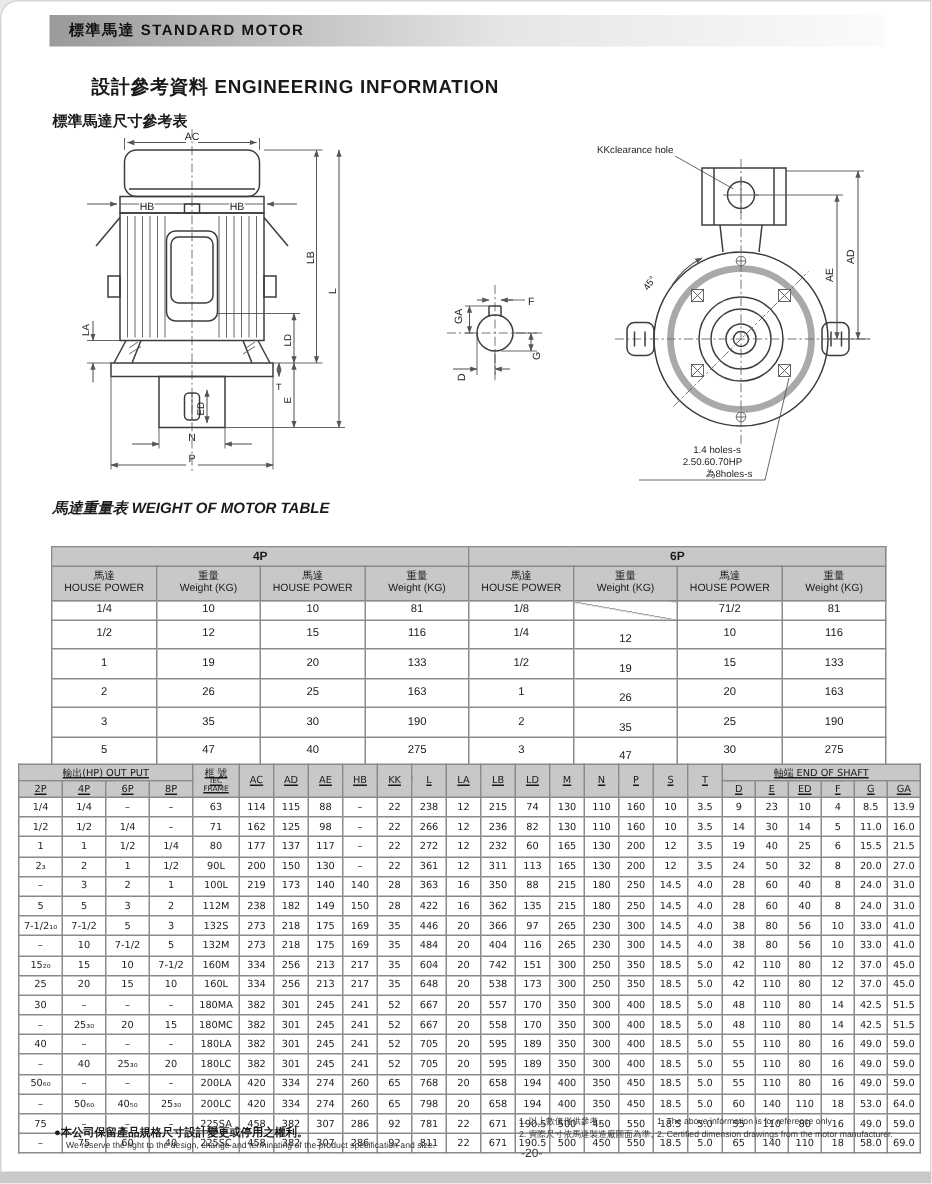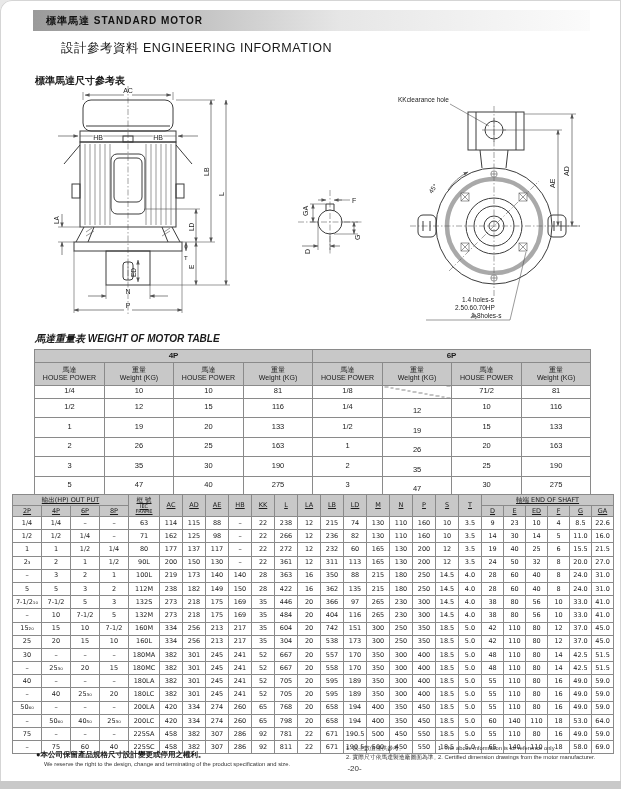--- a/index.html
+++ b/index.html
@@ -4,39 +4,39 @@
 <style>
   html,body{margin:0;padding:0;background:#e9e9e9;}
   .page{position:relative;width:621px;height:789px;background:#fff;overflow:hidden;
         font-family:"Liberation Sans",sans-serif;color:#1a1a1a;
         border-top-left-radius:12px;box-shadow:inset 0 0 0 1px #d5d5d5;}
   .bottombar{position:absolute;left:0;bottom:0;width:621px;height:8px;background:#c9c9c9;}
   .titlebar{position:absolute;left:33px;top:10px;width:557px;height:21px;
             background:linear-gradient(to right,#9a9a9a,#e6e6e6 55%,#fbfbfb);
             font-size:10px;font-weight:bold;line-height:21px;padding-left:13px;box-sizing:border-box;
             letter-spacing:1px;color:#111;}
-  .sectionhead{position:absolute;left:35px;top:40px;font-size:12.5px;font-weight:normal;letter-spacing:.5px;padding-left:26px;}
+  .sectionhead{position:absolute;left:35px;top:50px;font-size:12.5px;font-weight:bold;letter-spacing:.5px;padding-left:26px;}
   .sublabel{position:absolute;left:35px;top:74px;font-size:10px;font-weight:bold;}
   .drawsvg{position:absolute;left:28px;top:84px;}
   svg text{fill:#222;}
   .oln{stroke:#3c3c3c;stroke-width:1;fill:none;}
   .thin{stroke:#555;stroke-width:.6;fill:none;}
   .dim{stroke:#555;stroke-width:.7;fill:none;}
   .cl{stroke:#666;stroke-width:.6;fill:none;stroke-dasharray:6 2 1.5 2;}
   .gray{stroke:#a9a9a9;}
   .wt-title{position:absolute;left:35px;top:332px;font-size:10px;font-weight:bold;font-style:italic;}
   table{border-collapse:collapse;table-layout:fixed;}
   
   .wtable{position:absolute;left:34px;top:349px;width:556px;font-size:7.5px;}
   .wtable th,.wtable td{border:1px solid #8a8a8a;text-align:center;padding:0;line-height:1.15;}
   .wtable .grp{background:#c8c8c8;height:12px;font-size:8px;font-weight:bold;}
   .wtable .sub{background:#c8c8c8;height:22px;font-weight:normal;font-size:7px;}
   .wtable td{height:11.5px;}
   .wtable .gdiv{border-left:1.5px solid #555;}
-  .wtable,.btable{border:1.5px solid #555;}
+  .wtable,.btable{border:1.5px solid #555;margin-top:15px;}
   td.diag{background:linear-gradient(to top right,transparent 48.6%,#888 48.6%,#888 51.4%,transparent 51.4%);}
   td.shift{padding-top:7px;line-height:.8;}
   
   .btable{position:absolute;left:12px;top:494px;width:601px;font-size:6.5px;
           font-family:"DejaVu Sans","Liberation Sans",sans-serif;}
   .btable th,.btable td{border:1px solid #8a8a8a;text-align:center;padding:0;line-height:1.05;}
   .btable th{background:#c8c8c8;font-weight:normal;font-size:6.5px;}
   .btable .h1{height:11px;text-decoration:underline;}
   .btable td{height:12.2px;}
   .tiny{font-size:5px;display:block;line-height:1;}
@@ -459,21 +459,21 @@
           <td>130</td>
           <td>110</td>
           <td>160</td>
           <td>10</td>
           <td>3.5</td>
           <td>9</td>
           <td>23</td>
           <td>10</td>
           <td>4</td>
           <td>8.5</td>
-          <td>22.6</td>
+          <td>13.9</td>
         </tr>
         <tr>
           <td>1/2</td>
           <td>1/2</td>
           <td>1/4</td>
           <td>–</td>
           <td>71</td>
           <td>162</td>
           <td>125</td>
           <td>98</td>
@@ -688,21 +688,21 @@
           <td>25</td>
           <td>20</td>
           <td>15</td>
           <td>10</td>
           <td>160L</td>
           <td>334</td>
           <td>256</td>
           <td>213</td>
           <td>217</td>
           <td>35</td>
-          <td>304</td>
+          <td>648</td>
           <td>20</td>
           <td>538</td>
           <td>173</td>
           <td>300</td>
           <td>250</td>
           <td>350</td>
           <td>18.5</td>
           <td>5.0</td>
           <td>42</td>
           <td>110</td>

